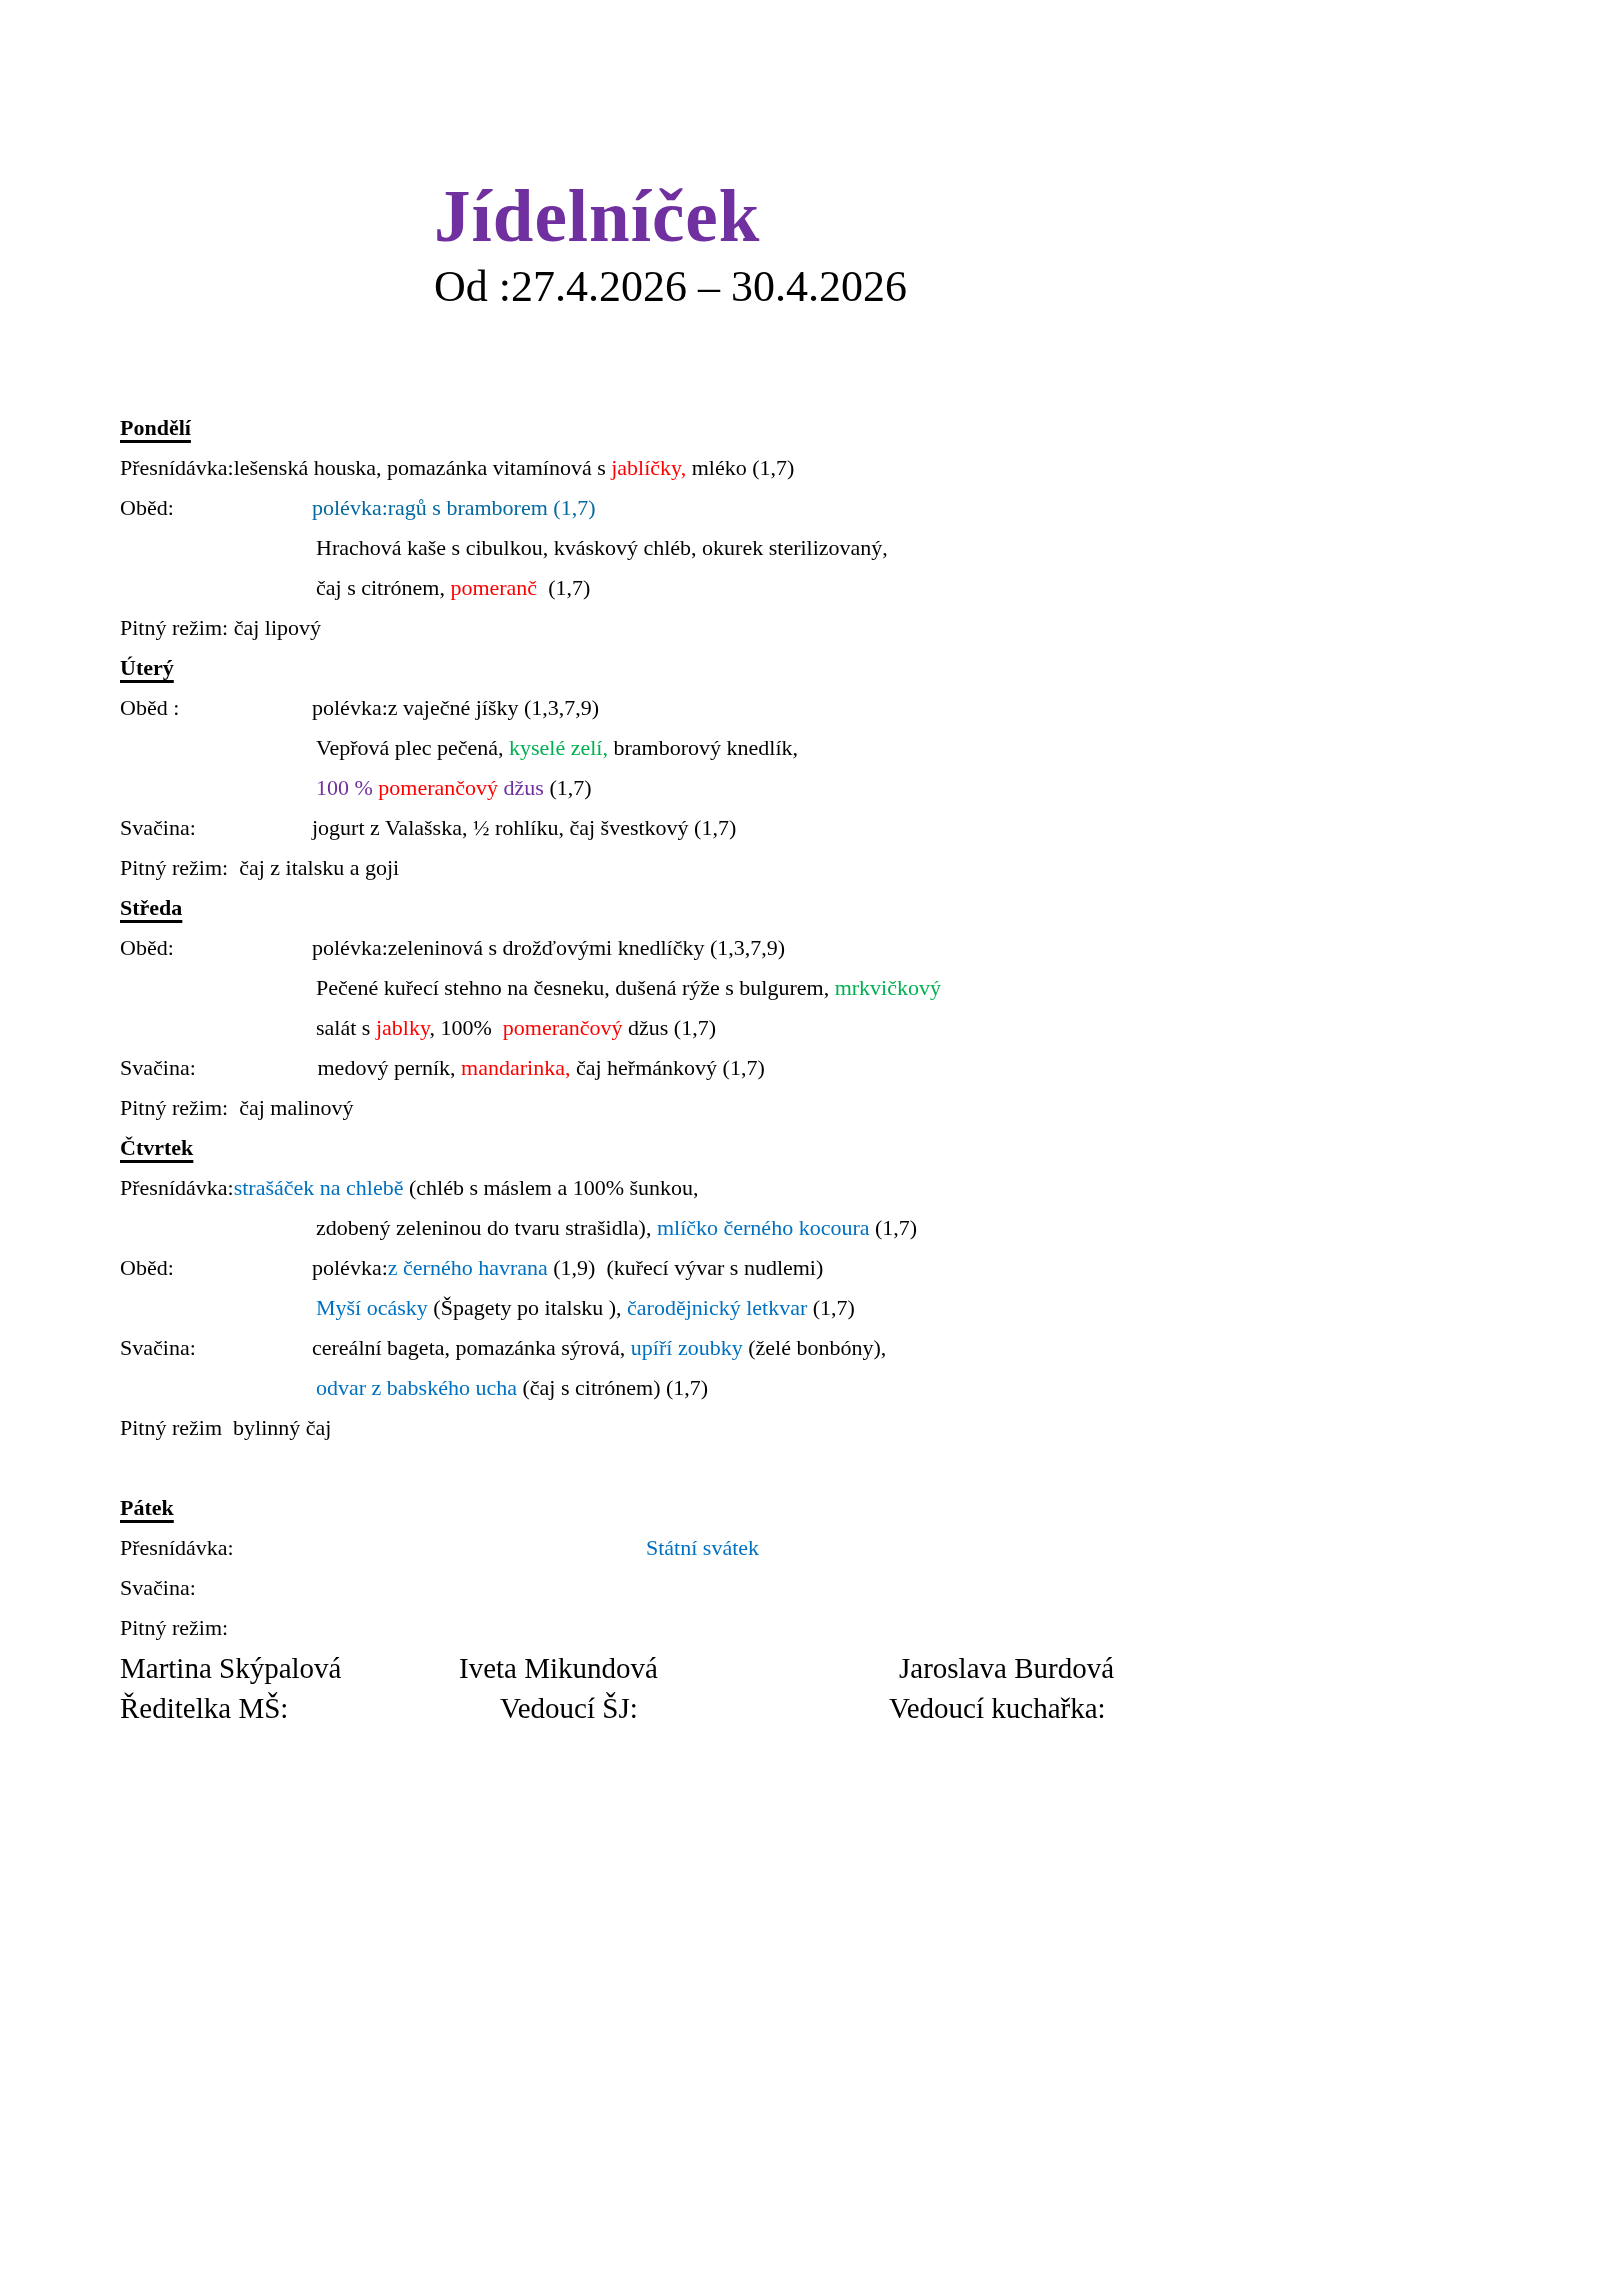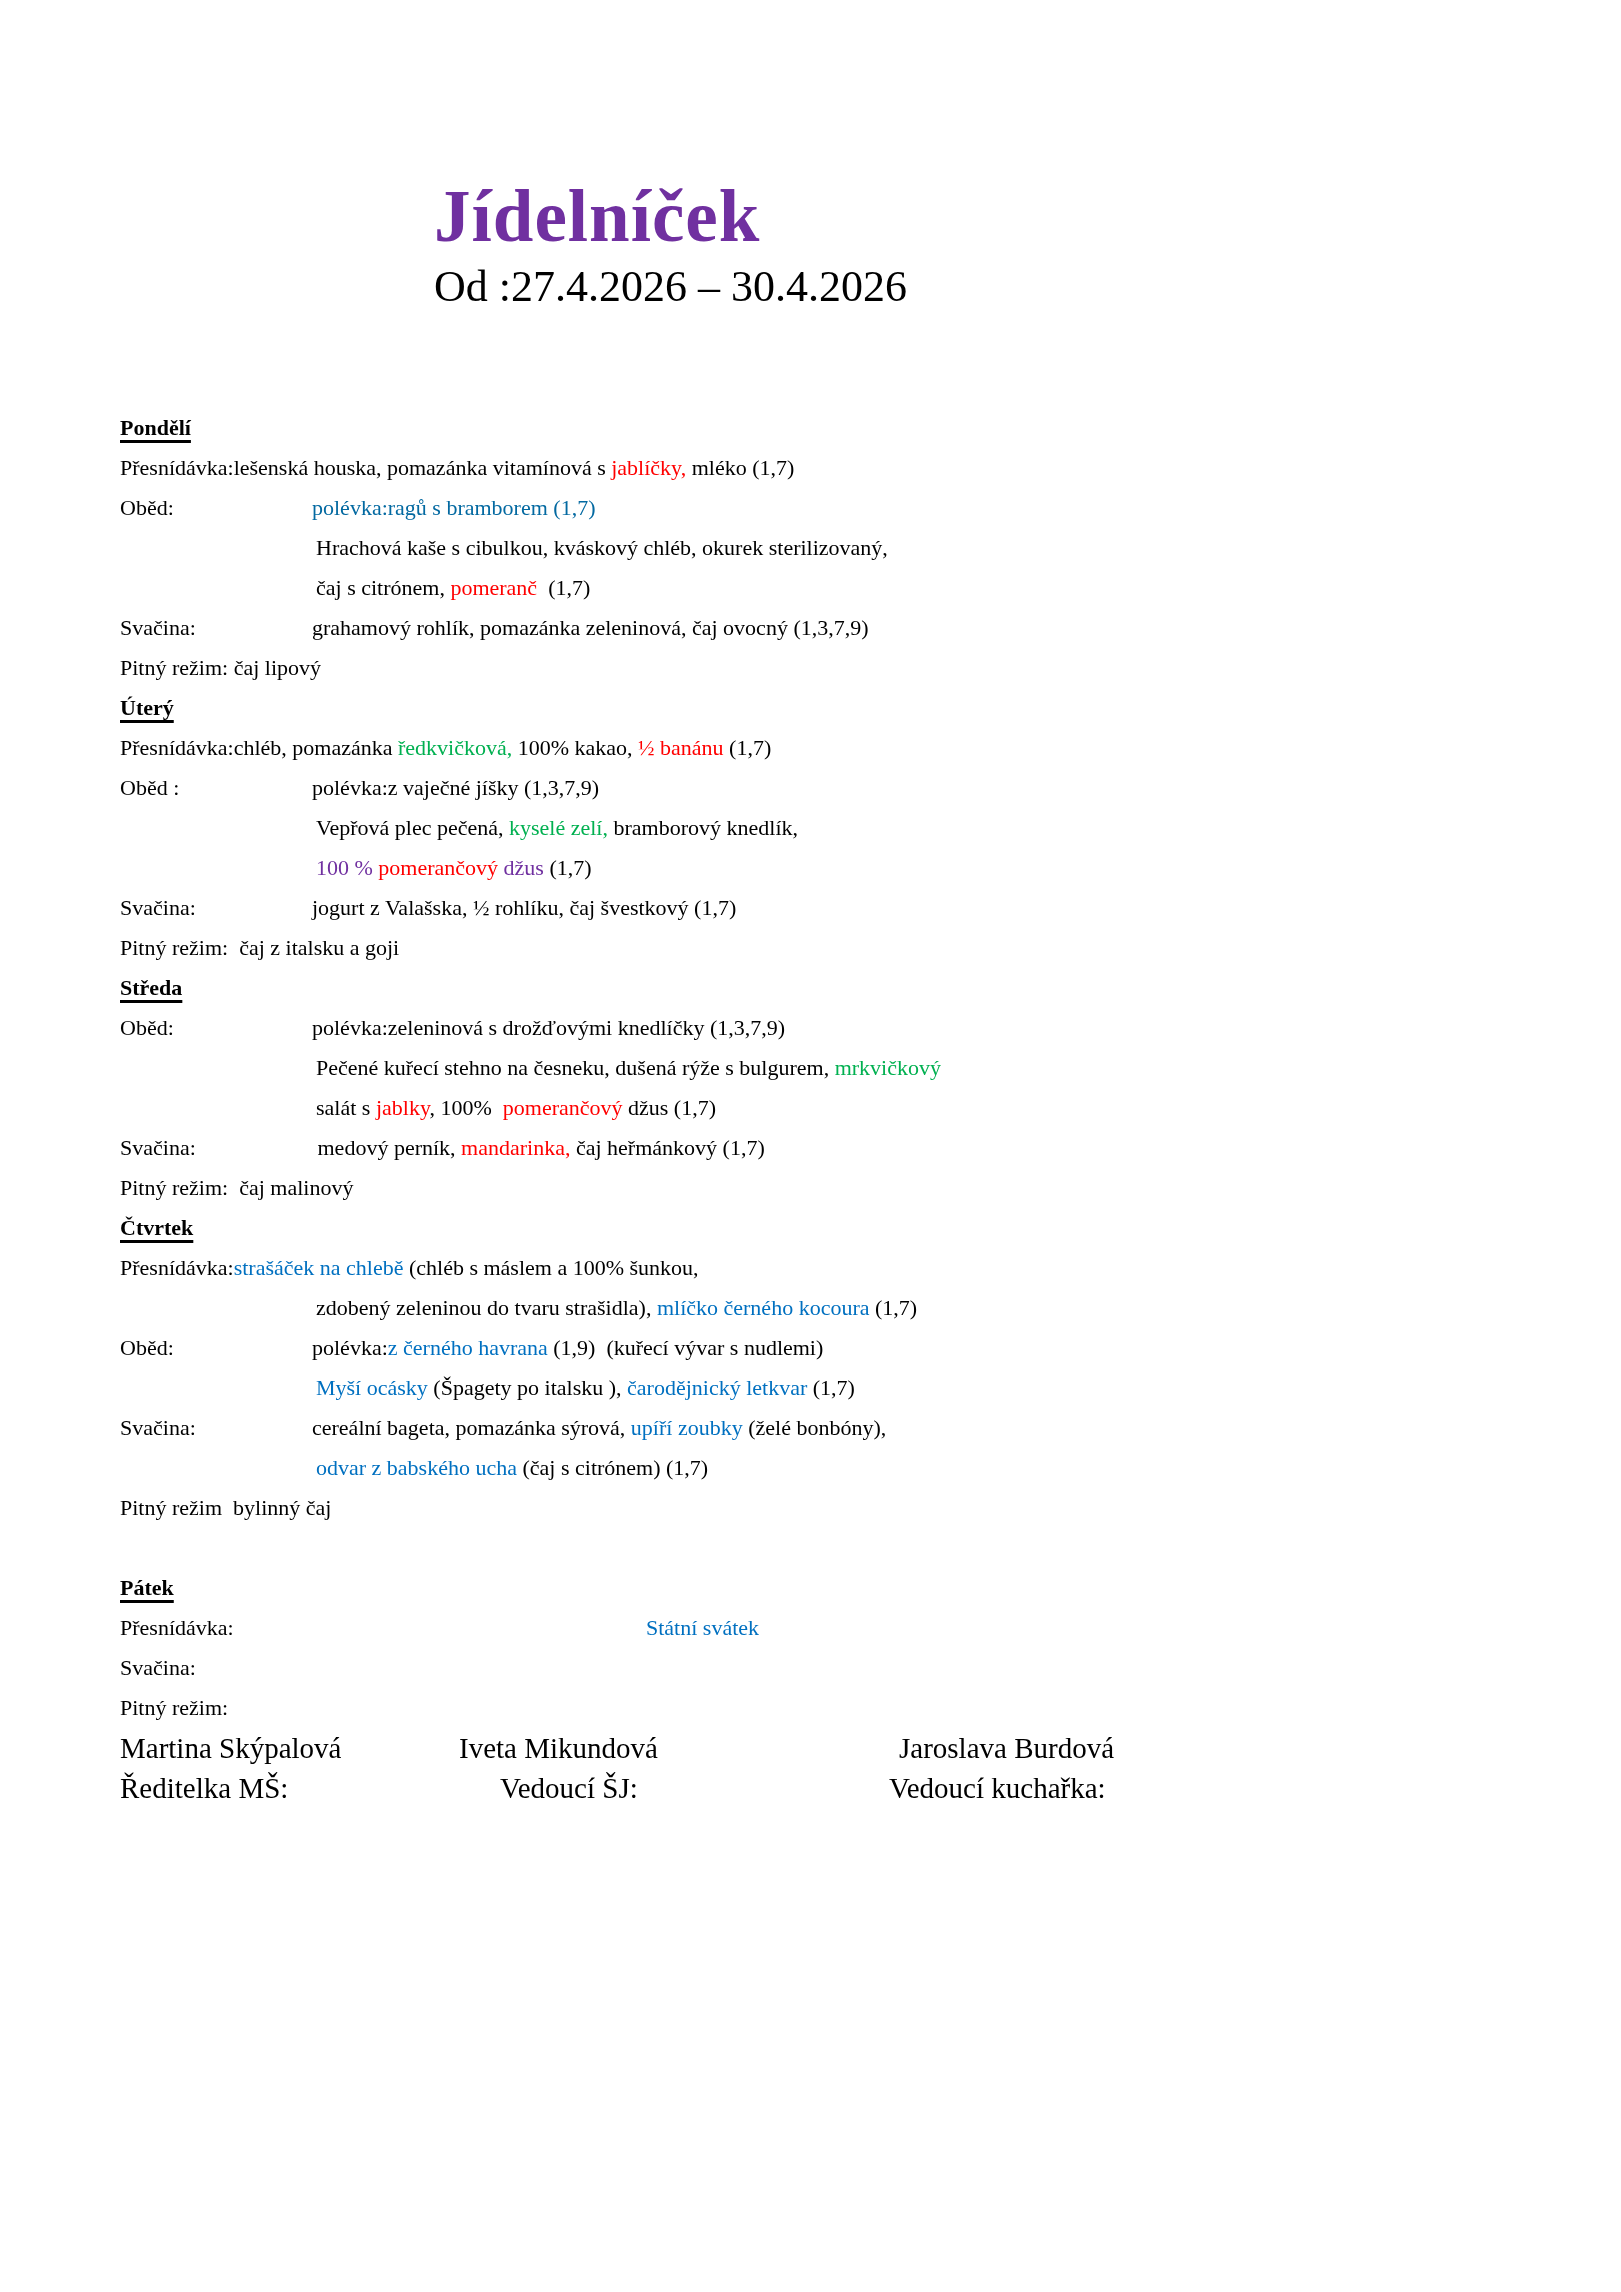--- a/index.html
+++ b/index.html
@@ -51,26 +51,24 @@
     <div class="doc-subtitle">Od :27.4.2026 – 30.4.2026</div>
   </div>
 
   <div class="menu" id="menu-root">
       <div class="day-section">
         <div class="day-heading">Pondělí</div>
         <div class="line full"><span class="seg" style="color: rgb(0, 0, 0);">Přesnídávka:lešenská houska, pomazánka vitamínová s </span><span class="seg" style="color: rgb(255, 0, 0);">jablíčky,</span><span class="seg" style="color: rgb(0, 0, 0);"> mléko (1,7)</span></div>
         <div class="line labeled"><span class="label">Oběd:</span><span class="seg" style="color: #0369a1;">polévka:ragů s bramborem (1,7)</span></div>
         <div class="line cont"><span class="seg" style="color: rgb(0, 0, 0);">Hrachová kaše s cibulkou, kváskový chléb, okurek sterilizovaný,</span></div>
         <div class="line cont"><span class="seg" style="color: rgb(0, 0, 0);">čaj s citrónem, </span><span class="seg" style="color: rgb(255, 0, 0);">pomeranč</span><span class="seg" style="color: rgb(0, 0, 0);">  (1,7)</span></div>
-        <div class="line labeled"><span class="label">Svačina:</span><span class="seg" style="color: rgb(0, 0, 0);">grahamový rohlík, pomazánka zeleninová, čaj ovocný (1,3,7,9)</span></div>
         <div class="line full"><span class="seg" style="color: rgb(0, 0, 0);">Pitný režim: čaj lipový</span></div>
       </div>
       <div class="day-section">
         <div class="day-heading">Úterý</div>
-        <div class="line full"><span class="seg" style="color: rgb(0, 0, 0);">Přesnídávka:chléb, pomazánka </span><span class="seg" style="color: rgb(0, 176, 80);">ředkvičková,</span><span class="seg" style="color: rgb(0, 0, 0);"> 100% kakao, </span><span class="seg" style="color: rgb(255, 0, 0);">½ banánu</span><span class="seg" style="color: rgb(0, 0, 0);"> (1,7)</span></div>
         <div class="line labeled"><span class="label">Oběd :</span><span class="seg" style="color: rgb(0, 0, 0);">polévka:z vaječné jíšky (1,3,7,9)</span></div>
         <div class="line cont"><span class="seg" style="color: rgb(0, 0, 0);">Vepřová plec pečená, </span><span class="seg" style="color: rgb(0, 176, 80);">kyselé zelí,</span><span class="seg" style="color: rgb(0, 0, 0);"> bramborový knedlík,</span></div>
         <div class="line cont"><span class="seg" style="color: rgb(112, 48, 160);">100 %</span><span class="seg" style="color: rgb(0, 0, 0);"> </span><span class="seg" style="color: rgb(255, 0, 0);">pomerančový</span><span class="seg" style="color: rgb(0, 0, 0);"> </span><span class="seg" style="color: rgb(112, 48, 160);">džus</span><span class="seg" style="color: rgb(0, 0, 0);"> (1,7)</span></div>
         <div class="line labeled"><span class="label">Svačina:</span><span class="seg" style="color: rgb(0, 0, 0);">jogurt z Valašska, ½ rohlíku, čaj švestkový (1,7)</span></div>
         <div class="line full"><span class="seg" style="color: rgb(0, 0, 0);">Pitný režim:  čaj z italsku a goji</span></div>
       </div>
       <div class="day-section">
         <div class="day-heading">Středa</div>
         <div class="line labeled"><span class="label">Oběd:</span><span class="seg" style="color: rgb(0, 0, 0);">polévka:zeleninová s drožďovými knedlíčky (1,3,7,9)</span></div>
         <div class="line cont"><span class="seg" style="color: rgb(0, 0, 0);">Pečené kuřecí stehno na česneku, dušená rýže s bulgurem, </span><span class="seg" style="color: rgb(0, 176, 80);">mrkvičkový</span></div>

